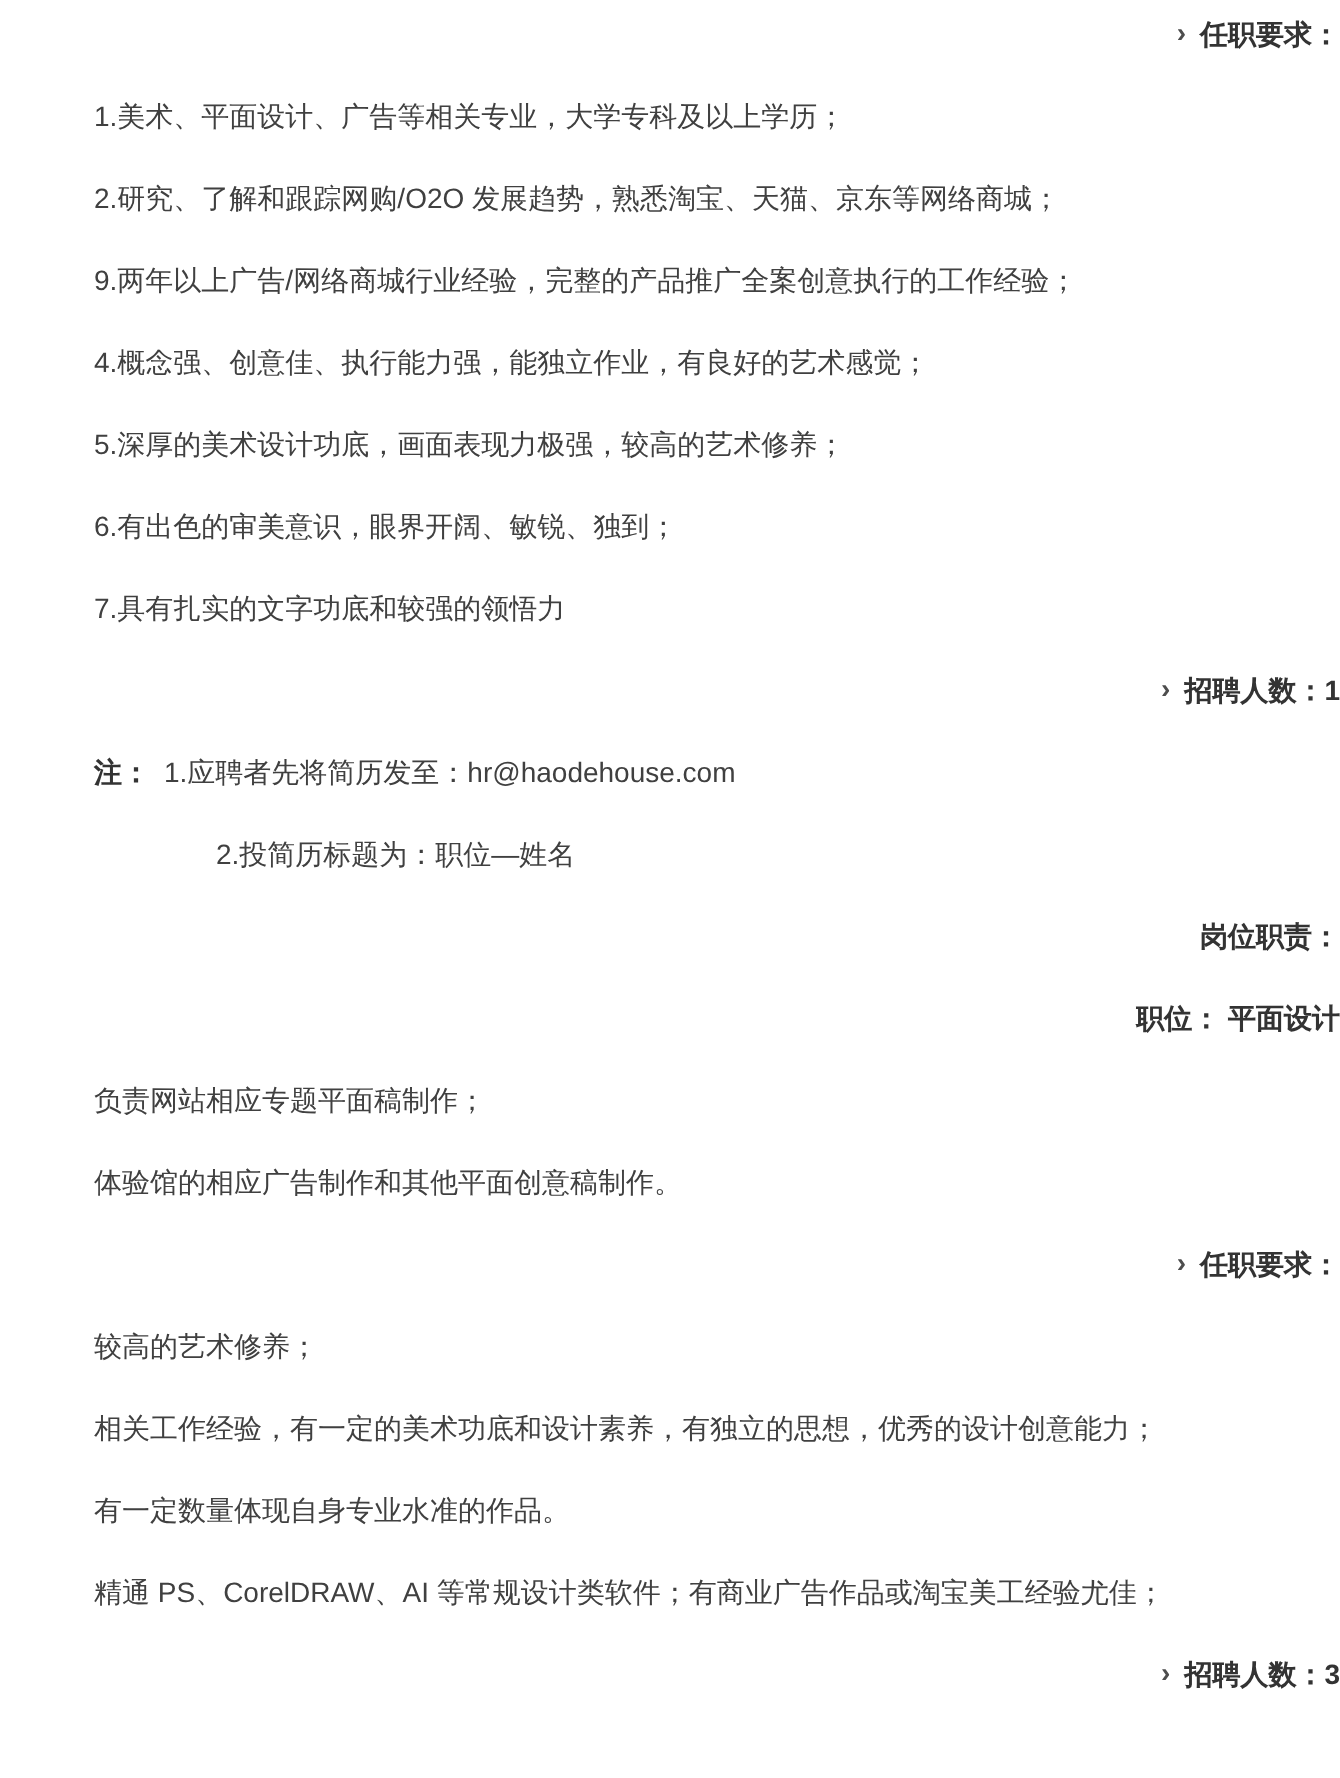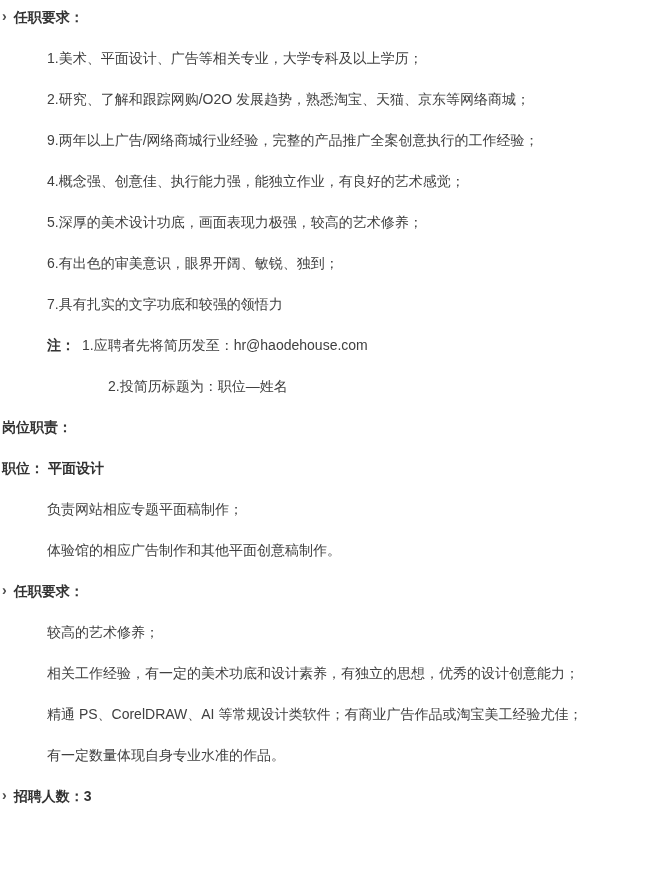--- a/index.html
+++ b/index.html
@@ -19,20 +19,21 @@
     height: 41px;
     line-height: 18px;
     white-space: nowrap;
     overflow: hidden;
   }
   
   .hdr {
     padding-left: 2px;
     font-weight: bold;
     color: #333333;
+    text-align: right;
   }
   .chev {
     display: inline-block;
     margin-right: 7px;
     font-weight: bold;
     color: #4d4d4d;
     transform: translateY(-1px);
   }
   
   .body1 { padding-left: 47px; }
@@ -55,40 +56,43 @@
   </div>
 
   <div class="line body1">1.美术、平面设计、广告等相关专业，大学专科及以上学历；</div>
   <div class="line body1">2.研究、了解和跟踪网购/O2O 发展趋势，熟悉淘宝、天猫、京东等网络商城；</div>
   <div class="line body1">9.两年以上广告/网络商城行业经验，完整的产品推广全案创意执行的工作经验；</div>
   <div class="line body1">4.概念强、创意佳、执行能力强，能独立作业，有良好的艺术感觉；</div>
   <div class="line body1">5.深厚的美术设计功底，画面表现力极强，较高的艺术修养；</div>
   <div class="line body1">6.有出色的审美意识，眼界开阔、敏锐、独到；</div>
   <div class="line body1">7.具有扎实的文字功底和较强的领悟力</div>
 
+  <div class="line hdr">
+    <span class="chev">›</span><span>招聘人数：1</span>
+  </div>
 
   <div class="line body1">
     <span class="note-label">注：</span><span>1.应聘者先将简历发至：hr@haodehouse.com</span>
   </div>
 
   <div class="line body2">2.投简历标题为：职位—姓名</div>
 
   <div class="line hdr">岗位职责：</div>
 
   <div class="line hdr">职位： 平面设计</div>
 
   <div class="line body1">负责网站相应专题平面稿制作；</div>
   <div class="line body1">体验馆的相应广告制作和其他平面创意稿制作。</div>
 
   <div class="line hdr">
     <span class="chev">›</span><span>任职要求：</span>
   </div>
 
   <div class="line body1">较高的艺术修养；</div>
   <div class="line body1">相关工作经验，有一定的美术功底和设计素养，有独立的思想，优秀的设计创意能力；</div>
+  <div class="line body1">有一定数量体现自身专业水准的作品。</div>
   <div class="line body1">精通 PS、CorelDRAW、AI 等常规设计类软件；有商业广告作品或淘宝美工经验尤佳；</div>
-  <div class="line body1">有一定数量体现自身专业水准的作品。</div>
 
   <div class="line hdr">
     <span class="chev">›</span><span>招聘人数：3</span>
   </div>
 
 </div>
 
 </body></html>

